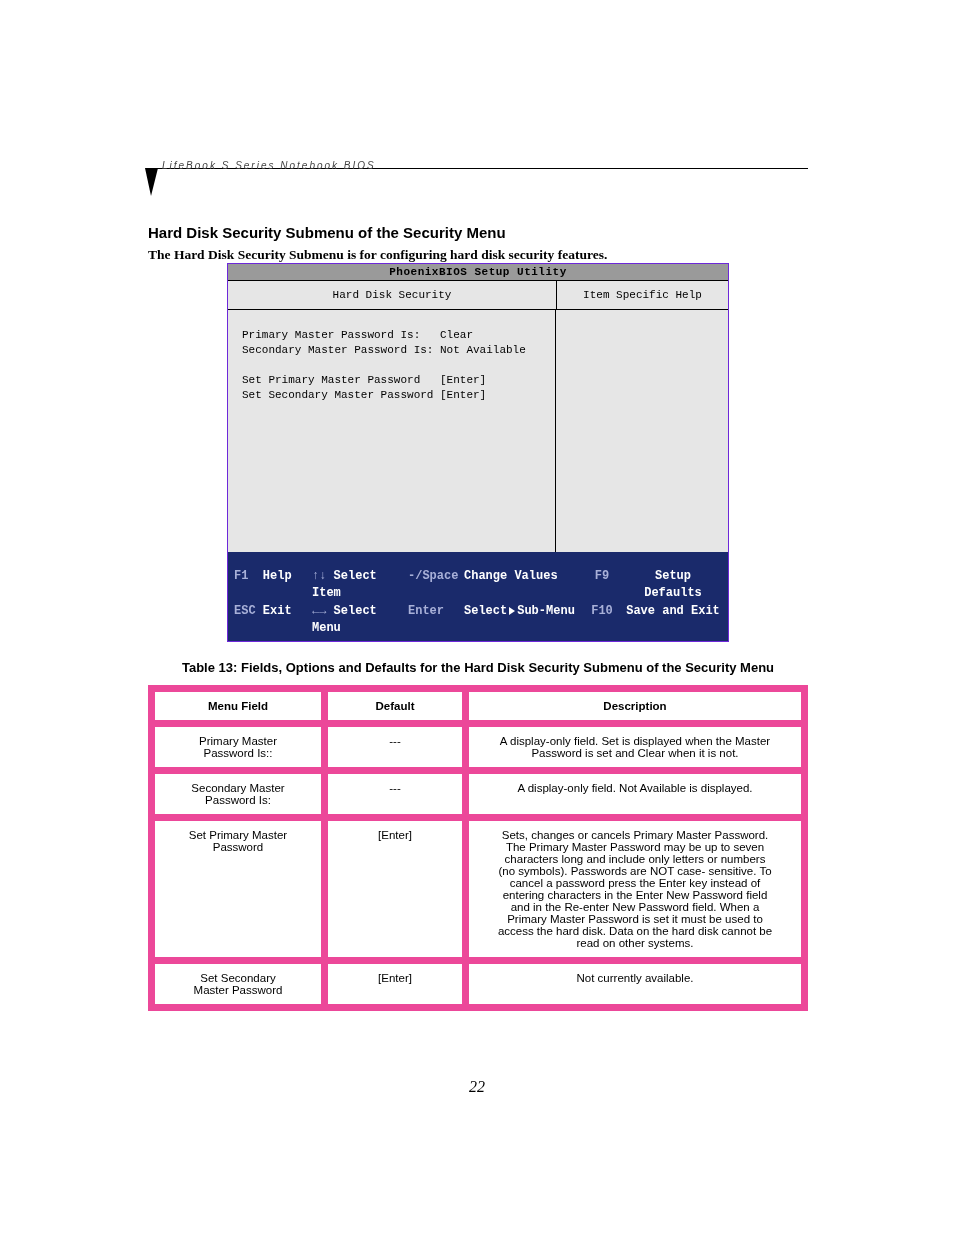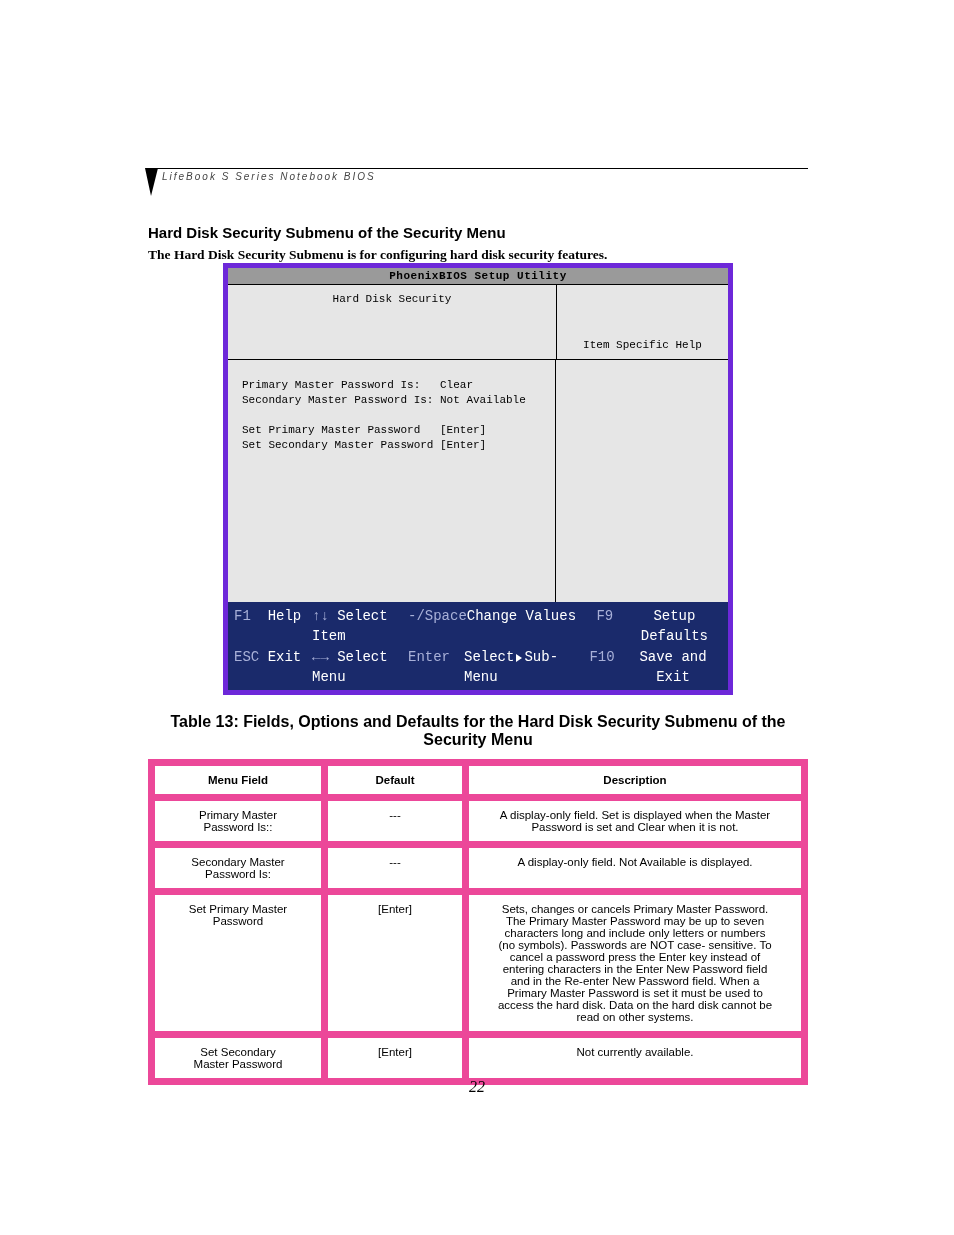--- a/index.html
+++ b/index.html
@@ -24,21 +24,21 @@
   .header-rule {
     position: absolute;
     left: 148px;
     top: 168px;
     width: 660px;
     border-top: 1px solid #000;
   }
   .header-text {
     position: absolute;
     left: 162px;
-    top: 171px;
+    top: 160px;
     font-family: Arial, sans-serif;
     font-size: 10px;
     letter-spacing: 2px;
     font-style: italic;
     color: #444;
   }
   .triangle {
     position: absolute;
     left: 145px;
     top: 168px;
@@ -55,21 +55,21 @@
   }
   .section-desc {
     font-family: Georgia, 'Times New Roman', serif;
     font-size: 13.5px;
     font-weight: bold;
   }
   
   .bios-box {
     width: 500px;
     margin: 0 auto 18px auto;
-    border: 5px solid #6d28d9;
+    border: 1px solid #6d28d9;
     font-family: 'Courier New', monospace;
     font-size: 11px;
   }
   .bios-title {
     background: #9a9a9a;
     text-align: center;
     padding: 2px 0;
     font-weight: bold;
     letter-spacing: 0.5px;
   }
@@ -96,21 +96,20 @@
   .bios-subtitle-left {
     flex: 0 0 328px;
     border-right: 1px solid #000;
     text-align: center;
     padding: 8px 0;
   }
   .bios-subtitle-right {
     flex: 1;
     text-align: center;
     padding: 8px 0;
-    margin-top: 46px;
   }
   .bios-body {
     display: flex;
     background: #e6e6e6;
     min-height: 242px;
   }
   .bios-body-left {
     flex: 0 0 328px;
     border-right: 1px solid #000;
     padding: 18px 10px 10px 14px;
@@ -123,23 +122,24 @@
     display: flex;
     white-space: pre;
     line-height: 1.4;
   }
   .bios-row .label { flex: 0 0 198px; }
   .bios-row .value { flex: 1; }
   .bios-gap { height: 14px; }
   .bios-footer {
     background: #1a2a6b;
     color: #fff;
-    padding: 4px 6px 3px 6px;
-    font-size: 14px;
+    padding: 16px 6px 3px 6px;
+    font-size: 12px;
     line-height: 1.45;
+    font-weight: bold;
   }
   .bios-footer-row {
     display: flex;
   }
   .bios-footer .k { color: #fff; }
   .bios-footer .dim { color: #a8b0d8; }
   .bf-cell1 { flex: 0 0 78px; }
   .bf-cell2 { flex: 0 0 96px; }
   .bf-cell3 { flex: 0 0 56px; }
   .bf-cell4 { flex: 0 0 122px; }
@@ -157,21 +157,21 @@
   .figure-caption {
     font-family: Arial, sans-serif;
     font-size: 10.5px;
     text-align: center;
     margin-bottom: 24px;
   }
   .figure-caption b { font-weight: bold; }
   .table-title {
     font-family: Arial, sans-serif;
     font-weight: bold;
-    font-size: 16px;
+    font-size: 13px;
     text-align: center;
     margin-bottom: 10px;
   }
   table.fields {
     width: 100%;
     border-collapse: collapse;
     font-family: Arial, sans-serif;
     font-size: 11.5px;
   }
   table.fields th, table.fields td {

